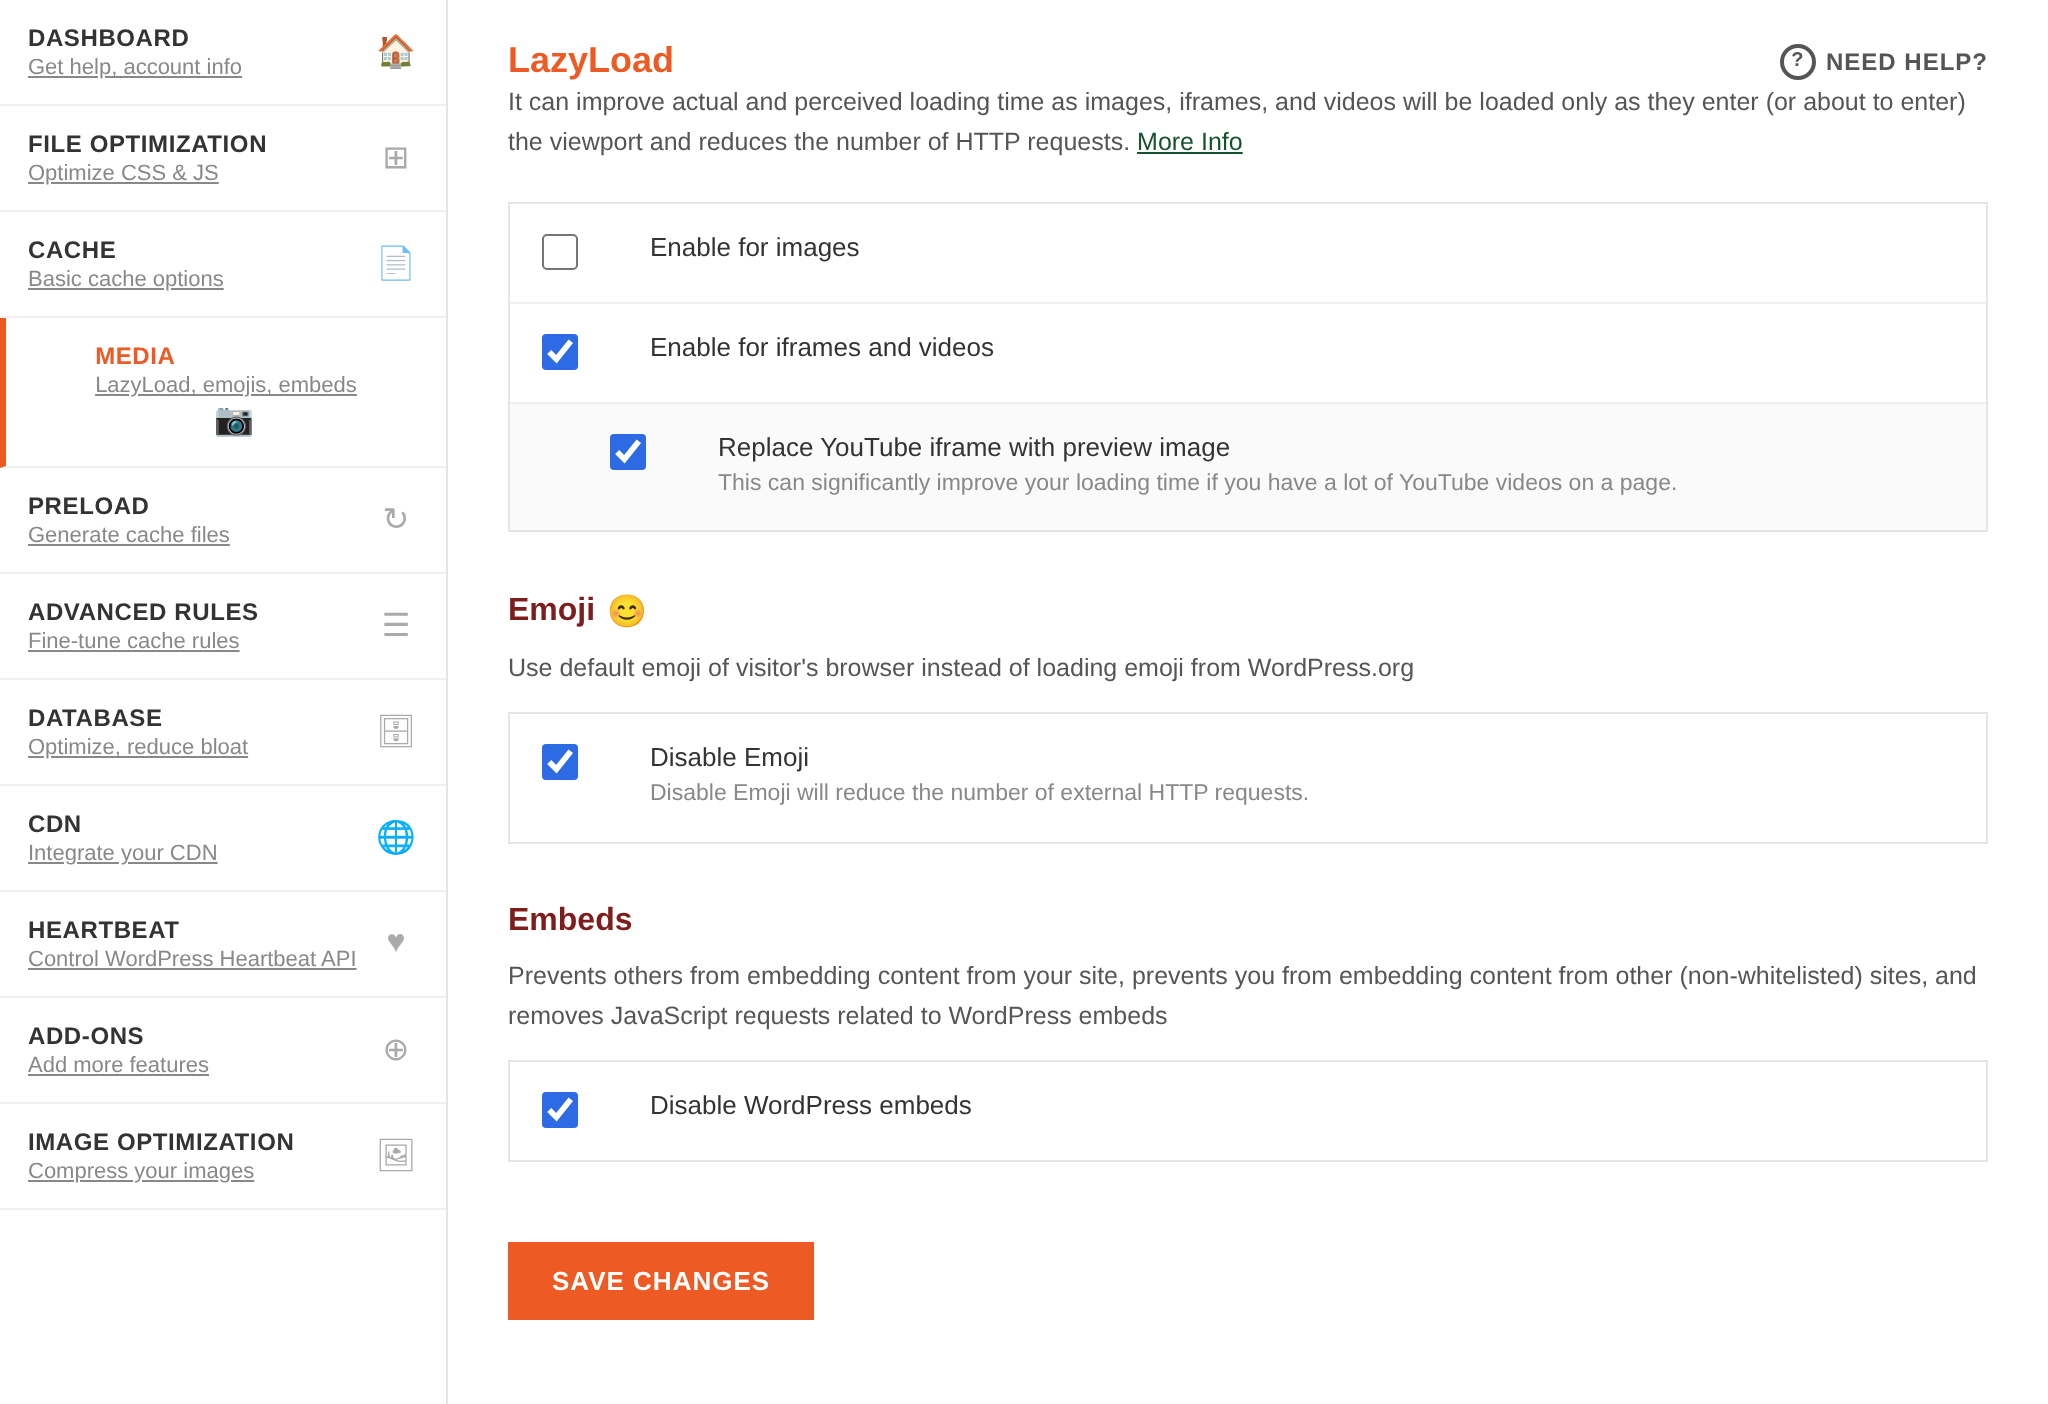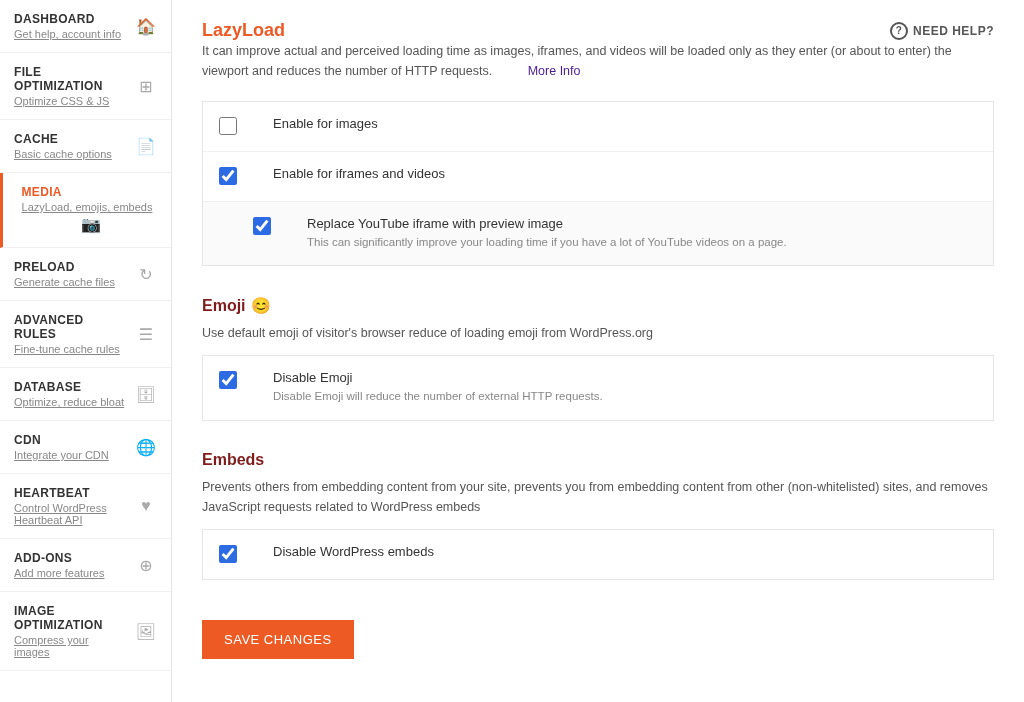--- a/index.html
+++ b/index.html
@@ -1,20 +1,20 @@
 <!DOCTYPE html>
 <html><head>
   <meta charset="utf-8">
   <style>
     * { box-sizing: border-box; margin: 0; padding: 0; }
     body { font-family: Arial, sans-serif; font-size: 13px; background: #f5f5f5; display: flex; height: 702px; overflow: hidden; }
 
     
     .sidebar {
-      width: 172px;
+      width: 224px;
       background: #fff;
       border-right: 1px solid #e5e5e5;
       overflow-y: auto;
       flex-shrink: 0;
     }
     .sidebar-item {
       display: flex;
       align-items: center;
       justify-content: space-between;
       padding: 12px 14px;
@@ -98,23 +98,23 @@
       font-weight: 700;
     }
 
     .page-description {
       font-size: 12.5px;
       color: #555;
       line-height: 1.6;
       margin-bottom: 20px;
     }
     .more-info {
-      color: #4c1d95;
-      cursor: pointer;
-      margin-left: 32px;
+      color: #14532d;
+      text-decoration: underline;
+      cursor: pointer;
     }
 
     
     .section {
       border: 1px solid #e5e5e5;
       margin-bottom: 30px;
     }
     .section-row {
       display: flex;
       align-items: flex-start;
@@ -167,21 +167,21 @@
       margin-bottom: 12px;
     }
 
     
     .save-btn {
       background: #ee5a24;
       color: #fff;
       border: none;
       padding: 12px 22px;
       font-size: 13px;
-      font-weight: 400;
+      font-weight: 700;
       text-transform: uppercase;
       letter-spacing: 0.5px;
       cursor: pointer;
       margin-top: 10px;
       margin-bottom: 20px;
     }
 
     
     .emoji-icon { font-size: 16px; }
   </style>
@@ -307,21 +307,21 @@
           </div>
         </div>
       </div>
 
     
     <div>
       <div class="section-heading">
         <span>Emoji</span>
         <span class="emoji-icon">😊</span>
       </div>
-      <p class="section-desc">Use default emoji of visitor's browser reduce of loading emoji from WordPress.org</p>
+      <p class="section-desc">Use default emoji of visitor's browser instead of loading emoji from WordPress.org</p>
       <div class="section">
 
       <div class="section-row">
             <div class="checkbox-wrap"><input type="checkbox" checked="" style=""></div>
             <div>
               <div class="row-label">Disable Emoji</div>
               <div class="row-sub">Disable Emoji will reduce the number of external HTTP requests.</div>
             </div>
           </div>
         </div>

